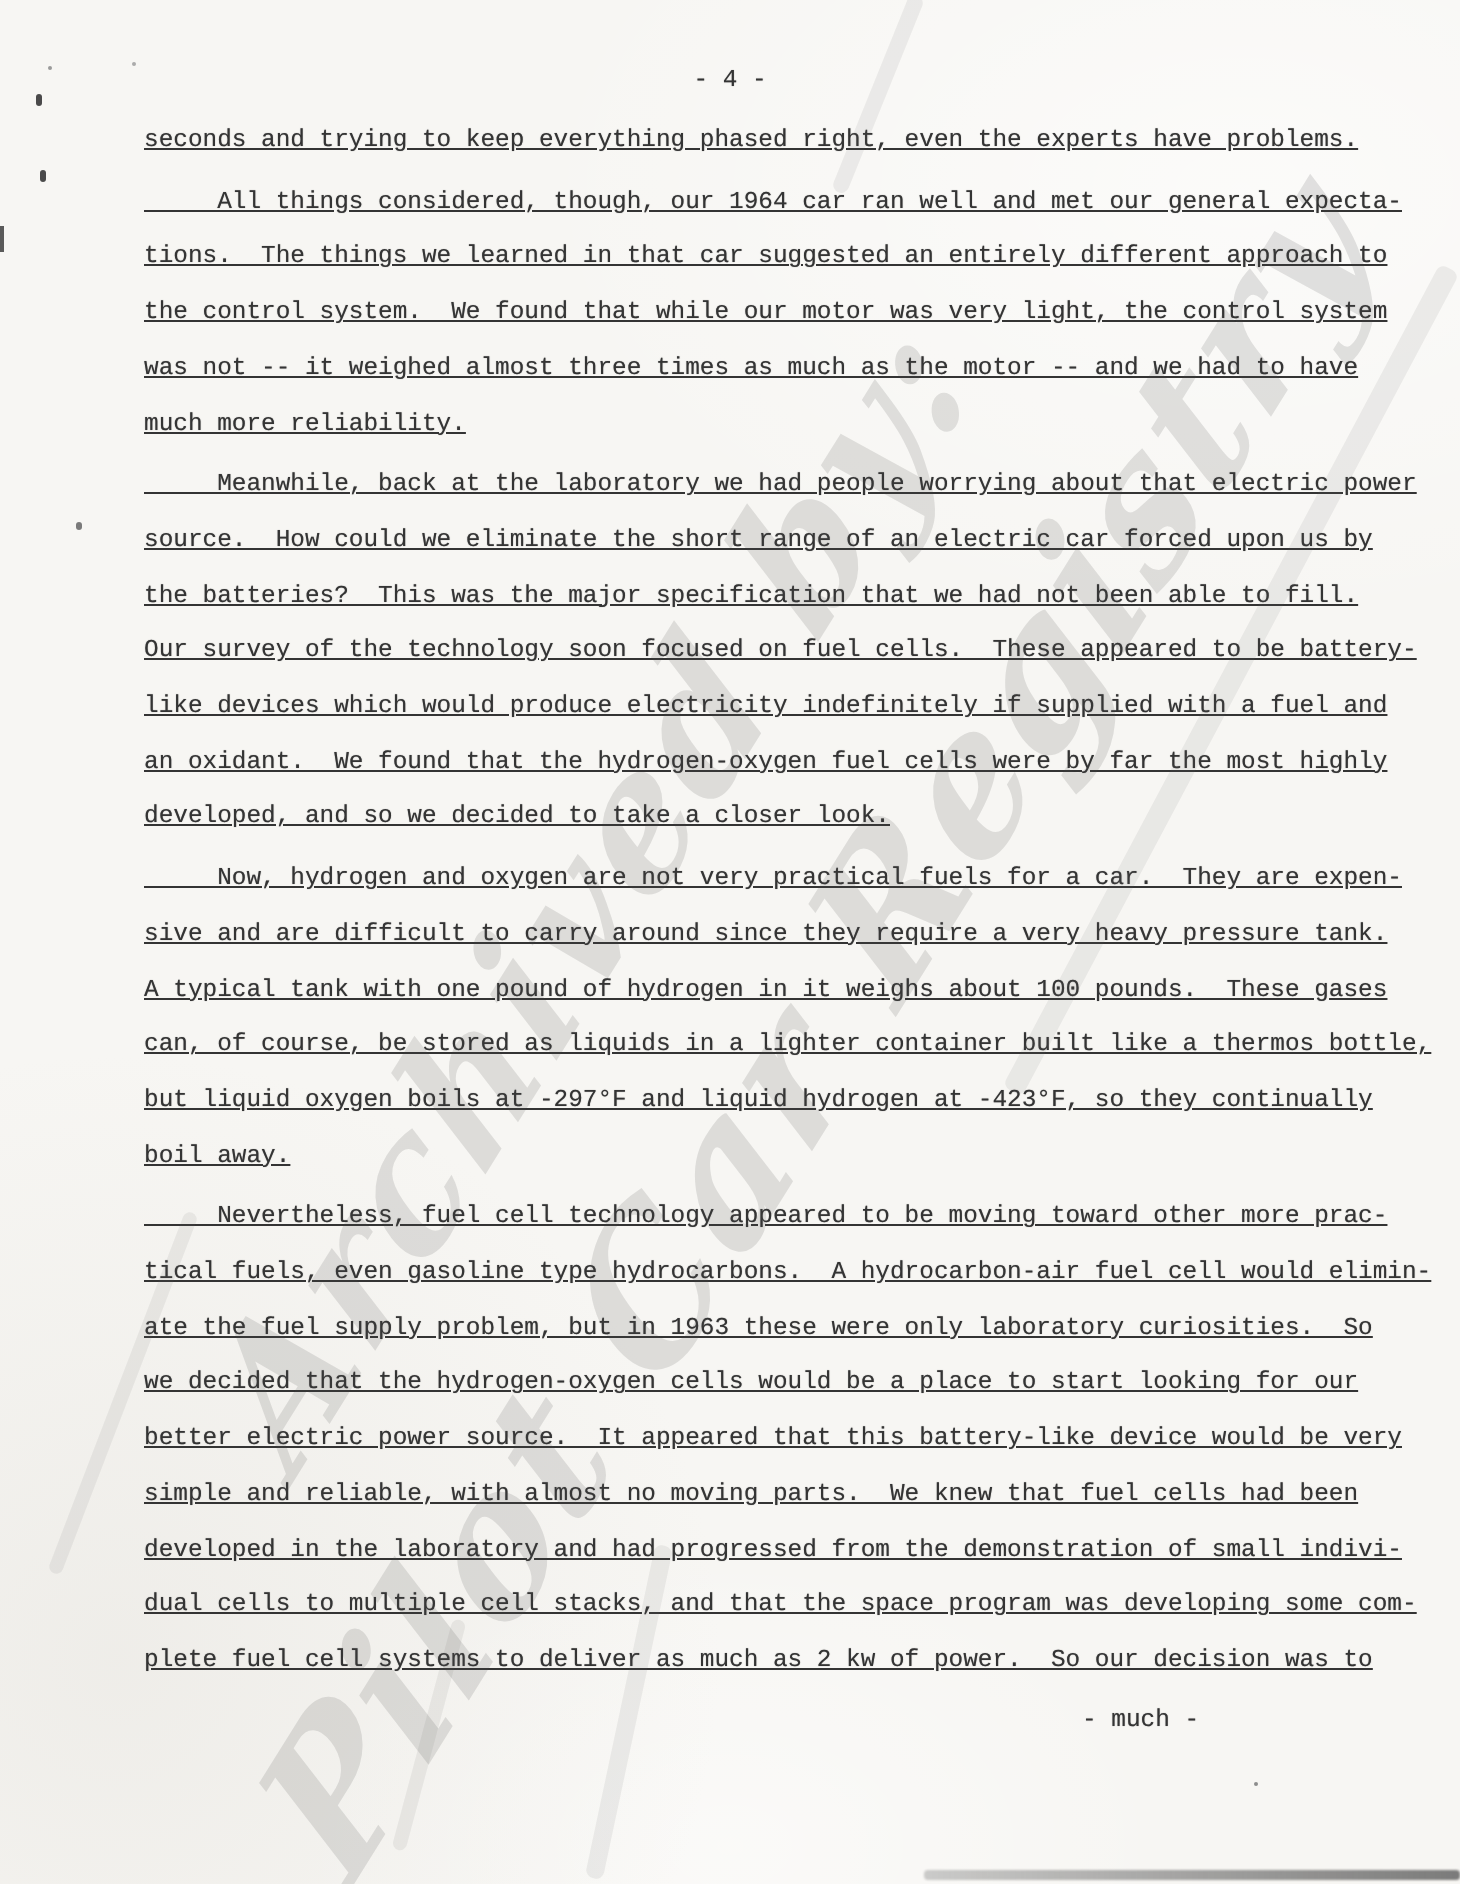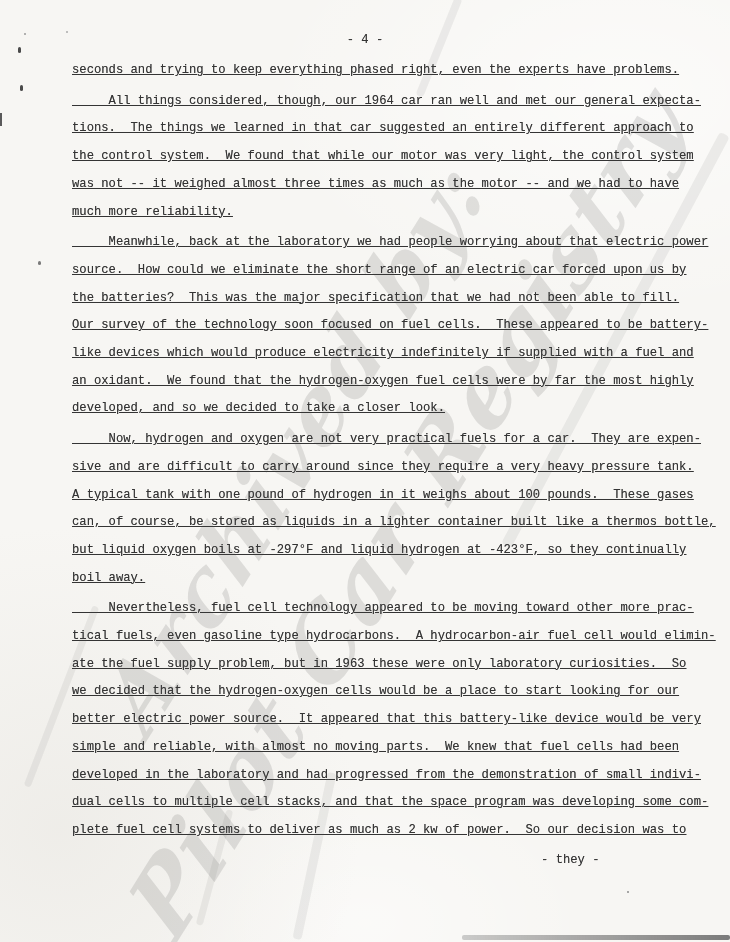--- a/index.html
+++ b/index.html
@@ -91,21 +91,21 @@
   <div class="stroke" id="st1"></div>
   <div class="stroke" id="st2"></div>
   <div class="stroke" id="st3"></div>
   <div class="stroke" id="st4"></div>
   <div class="stroke" id="st5"></div>
 
   <div class="page-number typed">- 4 -</div>
 
   <div class="body-text typed"><div class="tline">seconds and trying to keep everything phased right, even the experts have problems.</div><div class="tline para">     All things considered, though, our 1964 car ran well and met our general expecta-</div><div class="tline">tions.  The things we learned in that car suggested an entirely different approach to</div><div class="tline">the control system.  We found that while our motor was very light, the control system</div><div class="tline">was not -- it weighed almost three times as much as the motor -- and we had to have</div><div class="tline">much more reliability.</div><div class="tline para">     Meanwhile, back at the laboratory we had people worrying about that electric power</div><div class="tline">source.  How could we eliminate the short range of an electric car forced upon us by</div><div class="tline">the batteries?  This was the major specification that we had not been able to fill.</div><div class="tline">Our survey of the technology soon focused on fuel cells.  These appeared to be battery-</div><div class="tline">like devices which would produce electricity indefinitely if supplied with a fuel and</div><div class="tline">an oxidant.  We found that the hydrogen-oxygen fuel cells were by far the most highly</div><div class="tline">developed, and so we decided to take a closer look.</div><div class="tline para">     Now, hydrogen and oxygen are not very practical fuels for a car.  They are expen-</div><div class="tline">sive and are difficult to carry around since they require a very heavy pressure tank.</div><div class="tline">A typical tank with one pound of hydrogen in it weighs about 100 pounds.  These gases</div><div class="tline">can, of course, be stored as liquids in a lighter container built like a thermos bottle,</div><div class="tline">but liquid oxygen boils at -297°F and liquid hydrogen at -423°F, so they continually</div><div class="tline">boil away.</div><div class="tline para">     Nevertheless, fuel cell technology appeared to be moving toward other more prac-</div><div class="tline">tical fuels, even gasoline type hydrocarbons.  A hydrocarbon-air fuel cell would elimin-</div><div class="tline">ate the fuel supply problem, but in 1963 these were only laboratory curiosities.  So</div><div class="tline">we decided that the hydrogen-oxygen cells would be a place to start looking for our</div><div class="tline">better electric power source.  It appeared that this battery-like device would be very</div><div class="tline">simple and reliable, with almost no moving parts.  We knew that fuel cells had been</div><div class="tline">developed in the laboratory and had progressed from the demonstration of small indivi-</div><div class="tline">dual cells to multiple cell stacks, and that the space program was developing some com-</div><div class="tline">plete fuel cell systems to deliver as much as 2 kw of power.  So our decision was to</div></div>
 
-  <div class="footer-more typed">- they -</div>
+  <div class="footer-more typed">- much -</div>
 
   <div class="wm" id="wm1">Archived by:</div>
   <div class="wm" id="wm2">Pilot Car Registry</div>
 
   <div class="speck" id="sp1"></div>
   <div class="speck" id="sp2"></div>
   <div class="speck" id="sp3"></div>
   <div class="speck" id="sp4"></div>
   <div class="speck" id="sp5"></div>
   <div class="speck" id="sp6"></div>

